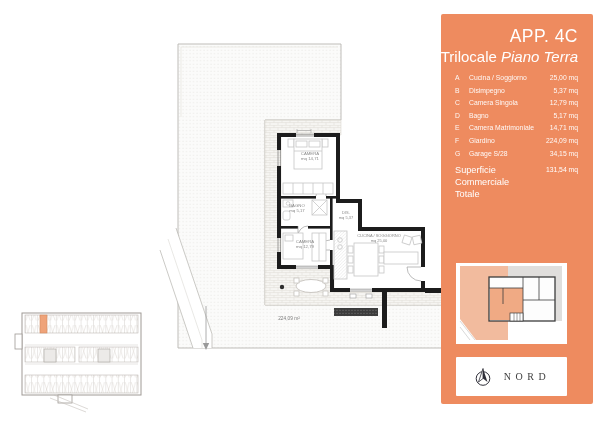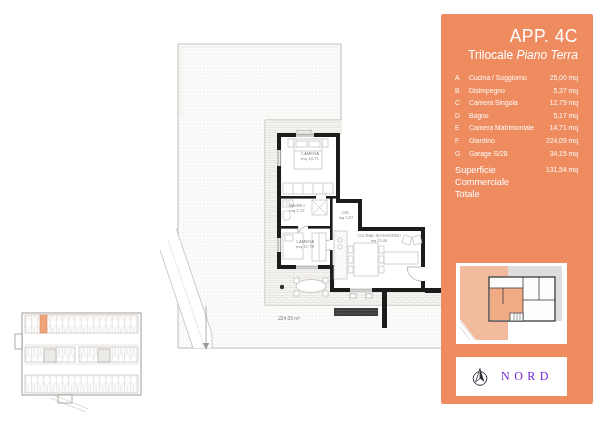--- a/index.html
+++ b/index.html
@@ -5,35 +5,35 @@
   html,body{margin:0;padding:0;background:#fff;}
   body{font-family:"Liberation Sans", sans-serif;}
   .page{position:relative;width:600px;height:420px;background:#fff;overflow:hidden;}
   .plan-svg{position:absolute;left:0;top:0;}
 
   
   .sidebar{position:absolute;left:441px;top:14px;width:152px;height:390px;
            background:#ee8b5f;border-radius:2px;color:#fff;}
   .sb-title{position:absolute;right:15px;top:12px;font-size:17.5px;font-weight:500;
             letter-spacing:.5px;white-space:nowrap;}
-  .sb-sub{position:absolute;right:15px;top:34px;font-size:12px;font-weight:400;white-space:nowrap;}
+  .sb-sub{position:absolute;right:15px;top:34px;font-size:15px;font-weight:400;white-space:nowrap;}
   .sb-sub i{font-style:italic;}
   .rooms{position:absolute;left:14px;right:15px;top:58px;}
   .row{display:flex;align-items:baseline;font-size:6.8px;line-height:12.6px;opacity:.95;}
   .row .rl{width:14px;}
   .row .rn{flex:1;}
   .row .rv{text-align:right;}
   .total{position:absolute;left:14px;right:15px;top:151px;display:flex;}
   .total .tl{flex:1;font-size:9.2px;line-height:1.3;}
   .total .tv{font-size:6.8px;padding-top:1px;}
   .whitebox{position:absolute;left:15px;width:111px;background:#fff;border-radius:1px;}
   .box-map{top:249px;height:81px;}
   .box-nord{top:343px;height:39px;display:flex;align-items:center;justify-content:center;gap:8px;}
-  .nord-label{font-family:"Liberation Serif", serif;font-size:12px;letter-spacing:4.5px;
-              color:#6d28d9;padding-left:3px;}
+  .nord-label{font-family:"Liberation Serif", serif;font-size:10px;letter-spacing:4.5px;
+              color:#404040;padding-left:3px;}
 </style>
 </head>
 <body>
 
 <div class="page">
 
   <svg class="plan-svg" width="600" height="424" viewBox="0 0 600 424">
     <defs>
       <pattern id="dots" width="3.5" height="3.5" patternUnits="userSpaceOnUse">
         <rect width="3.5" height="3.5" fill="#fbfbfa"></rect>

